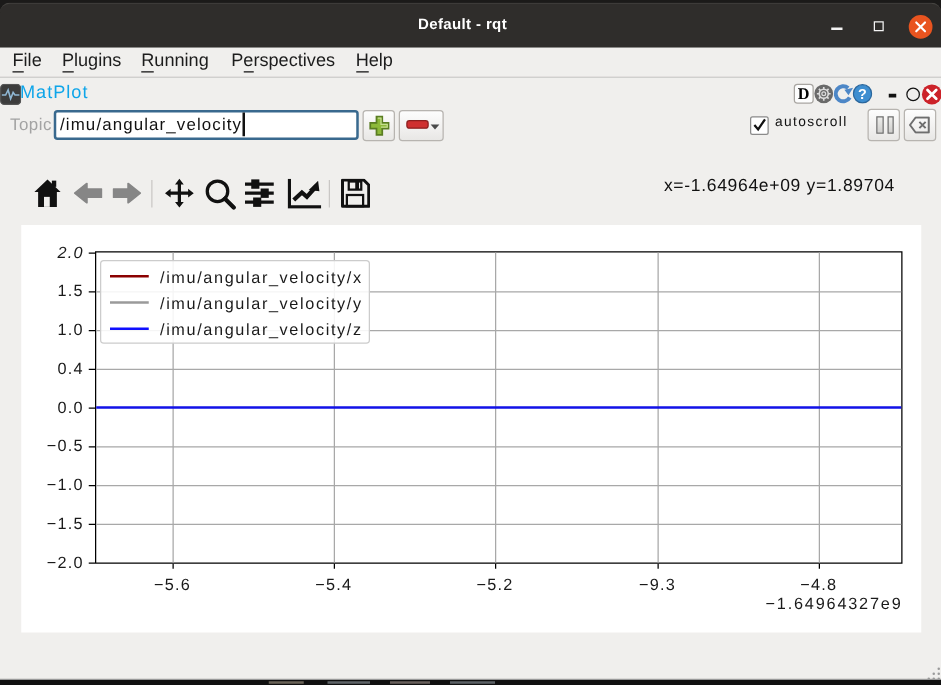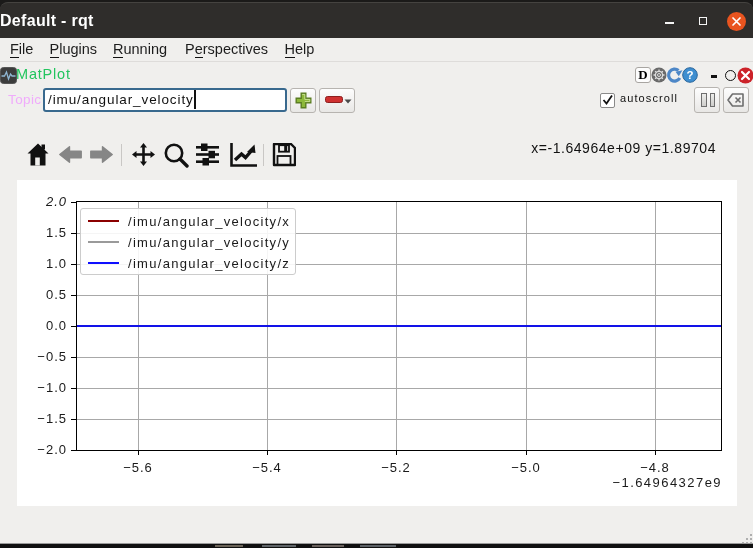--- a/index.html
+++ b/index.html
@@ -1,30 +1,30 @@
 <!DOCTYPE html>
 <html><head>
 <meta charset="utf-8">
 <style>
 html,body{margin:0;padding:0;}
 body{width:753px;height:548px;overflow:hidden;background:#1b1a19;font-family:"Liberation Sans",sans-serif;}
 #win{position:absolute;left:0;top:0;width:753px;height:548px;}
 .abs{position:absolute;}
 
 #titlebar{left:0;top:2px;width:753px;height:36px;background:#2f2d2b;border-radius:8px 8px 0 0;border-top:1px solid #454340;box-sizing:border-box;}
-#title{left:0;top:12px;width:740px;color:#fff;font-weight:bold;font-size:16px;letter-spacing:0.3px;}
+#title{left:0;top:12px;width:740px;text-align:center;color:#fff;font-weight:bold;font-size:12px;letter-spacing:0.3px;}
 
 #menubar{left:0;top:38px;width:753px;height:24px;background:#f0efed;border-bottom:1px solid #dedcda;box-sizing:border-box;}
 .menu{position:absolute;top:41px;font-size:14.5px;color:#1c1c1c;}
 .menu u{text-decoration:none;border-bottom:1.5px solid #111;padding-bottom:0px;}
 
 #mainbg{left:0;top:62px;width:753px;height:482px;background:#f0efed;}
-#matplot-label{left:16px;top:66px;font-size:14.5px;letter-spacing:0.8px;color:#22c55e;}
-
-#topiclabel{left:8px;top:92px;font-size:13.5px;letter-spacing:0.4px;color:#f0abfc;}
+#matplot-label{left:16px;top:66px;font-size:14.5px;letter-spacing:0.8px;color:#0ea5e9;}
+
+#topiclabel{left:8px;top:92px;font-size:13.5px;letter-spacing:0.4px;color:#a3a3a3;}
 #topicinput{left:43px;top:88px;width:244px;height:24px;background:#fff;border:2px solid #39698e;border-radius:3px;box-sizing:border-box;}
 #topictext{left:48px;top:92px;font-size:13.5px;letter-spacing:0.9px;color:#111;}
 .btn{position:absolute;background:linear-gradient(#fdfdfd,#f1f0ef 60%,#e8e7e5);border:1px solid #b7b4b0;border-radius:3px;box-sizing:border-box;}
 #autoscroll-box{left:600px;top:93px;width:15px;height:15px;background:#fff;border:1px solid #8a8a8a;border-radius:2px;box-sizing:border-box;}
 #autoscroll-label{left:620px;top:92px;font-size:11px;letter-spacing:1.1px;color:#111;}
 
 .sep{position:absolute;width:1px;background:#c9c7c5;}
 #coordtext{left:380px;top:140px;width:336px;text-align:right;font-size:14px;letter-spacing:0.55px;color:#111;}
 
 #figure{left:17px;top:180px;width:720px;height:326px;background:#fff;}
@@ -186,35 +186,35 @@
       <div class="ytickmark" style="top:62px;"></div>
       <div class="ytickmark" style="top:93px;"></div>
       <div class="ytickmark" style="top:124px;"></div>
       <div class="ytickmark" style="top:155px;"></div>
       <div class="ytickmark" style="top:186px;"></div>
       <div class="ytickmark" style="top:217px;"></div>
       <div class="ytickmark" style="top:248px;"></div>
       <div class="ytick" style="top:-8px;font-style:italic;">2.0</div>
       <div class="ytick" style="top:23px;">1.5</div>
       <div class="ytick" style="top:54px;">1.0</div>
-      <div class="ytick" style="top:85px;">0.5</div>
+      <div class="ytick" style="top:85px;">0.4</div>
       <div class="ytick" style="top:116px;">0.0</div>
       <div class="ytick" style="top:147px;">−0.5</div>
       <div class="ytick" style="top:178px;">−1.0</div>
       <div class="ytick" style="top:209px;">−1.5</div>
       <div class="ytick" style="top:240px;">−2.0</div>
       <div class="xtickmark" style="left:61px;"></div>
       <div class="xtickmark" style="left:190px;"></div>
       <div class="xtickmark" style="left:319px;"></div>
       <div class="xtickmark" style="left:449px;"></div>
       <div class="xtickmark" style="left:578px;"></div>
       <div class="xtick" style="left:31px;">−5.6</div>
       <div class="xtick" style="left:160px;">−5.4</div>
       <div class="xtick" style="left:289px;">−5.2</div>
-      <div class="xtick" style="left:419px;">−5.0</div>
+      <div class="xtick" style="left:419px;">−9.3</div>
       <div class="xtick" style="left:548px;">−4.8</div>
       <div id="legend"></div>
       <div class="legline" style="top:18px;background:#8b0000;"></div>
       <div class="legline" style="top:39px;background:#9a9a9a;"></div>
       <div class="legline" style="top:60px;background:#0f0fff;"></div>
       <div class="legtext" style="top:12px;">/imu/angular_velocity/x</div>
       <div class="legtext" style="top:33px;">/imu/angular_velocity/y</div>
       <div class="legtext" style="top:54px;">/imu/angular_velocity/z</div>
       <div id="offsettext">−1.64964327e9</div>
     </div>

